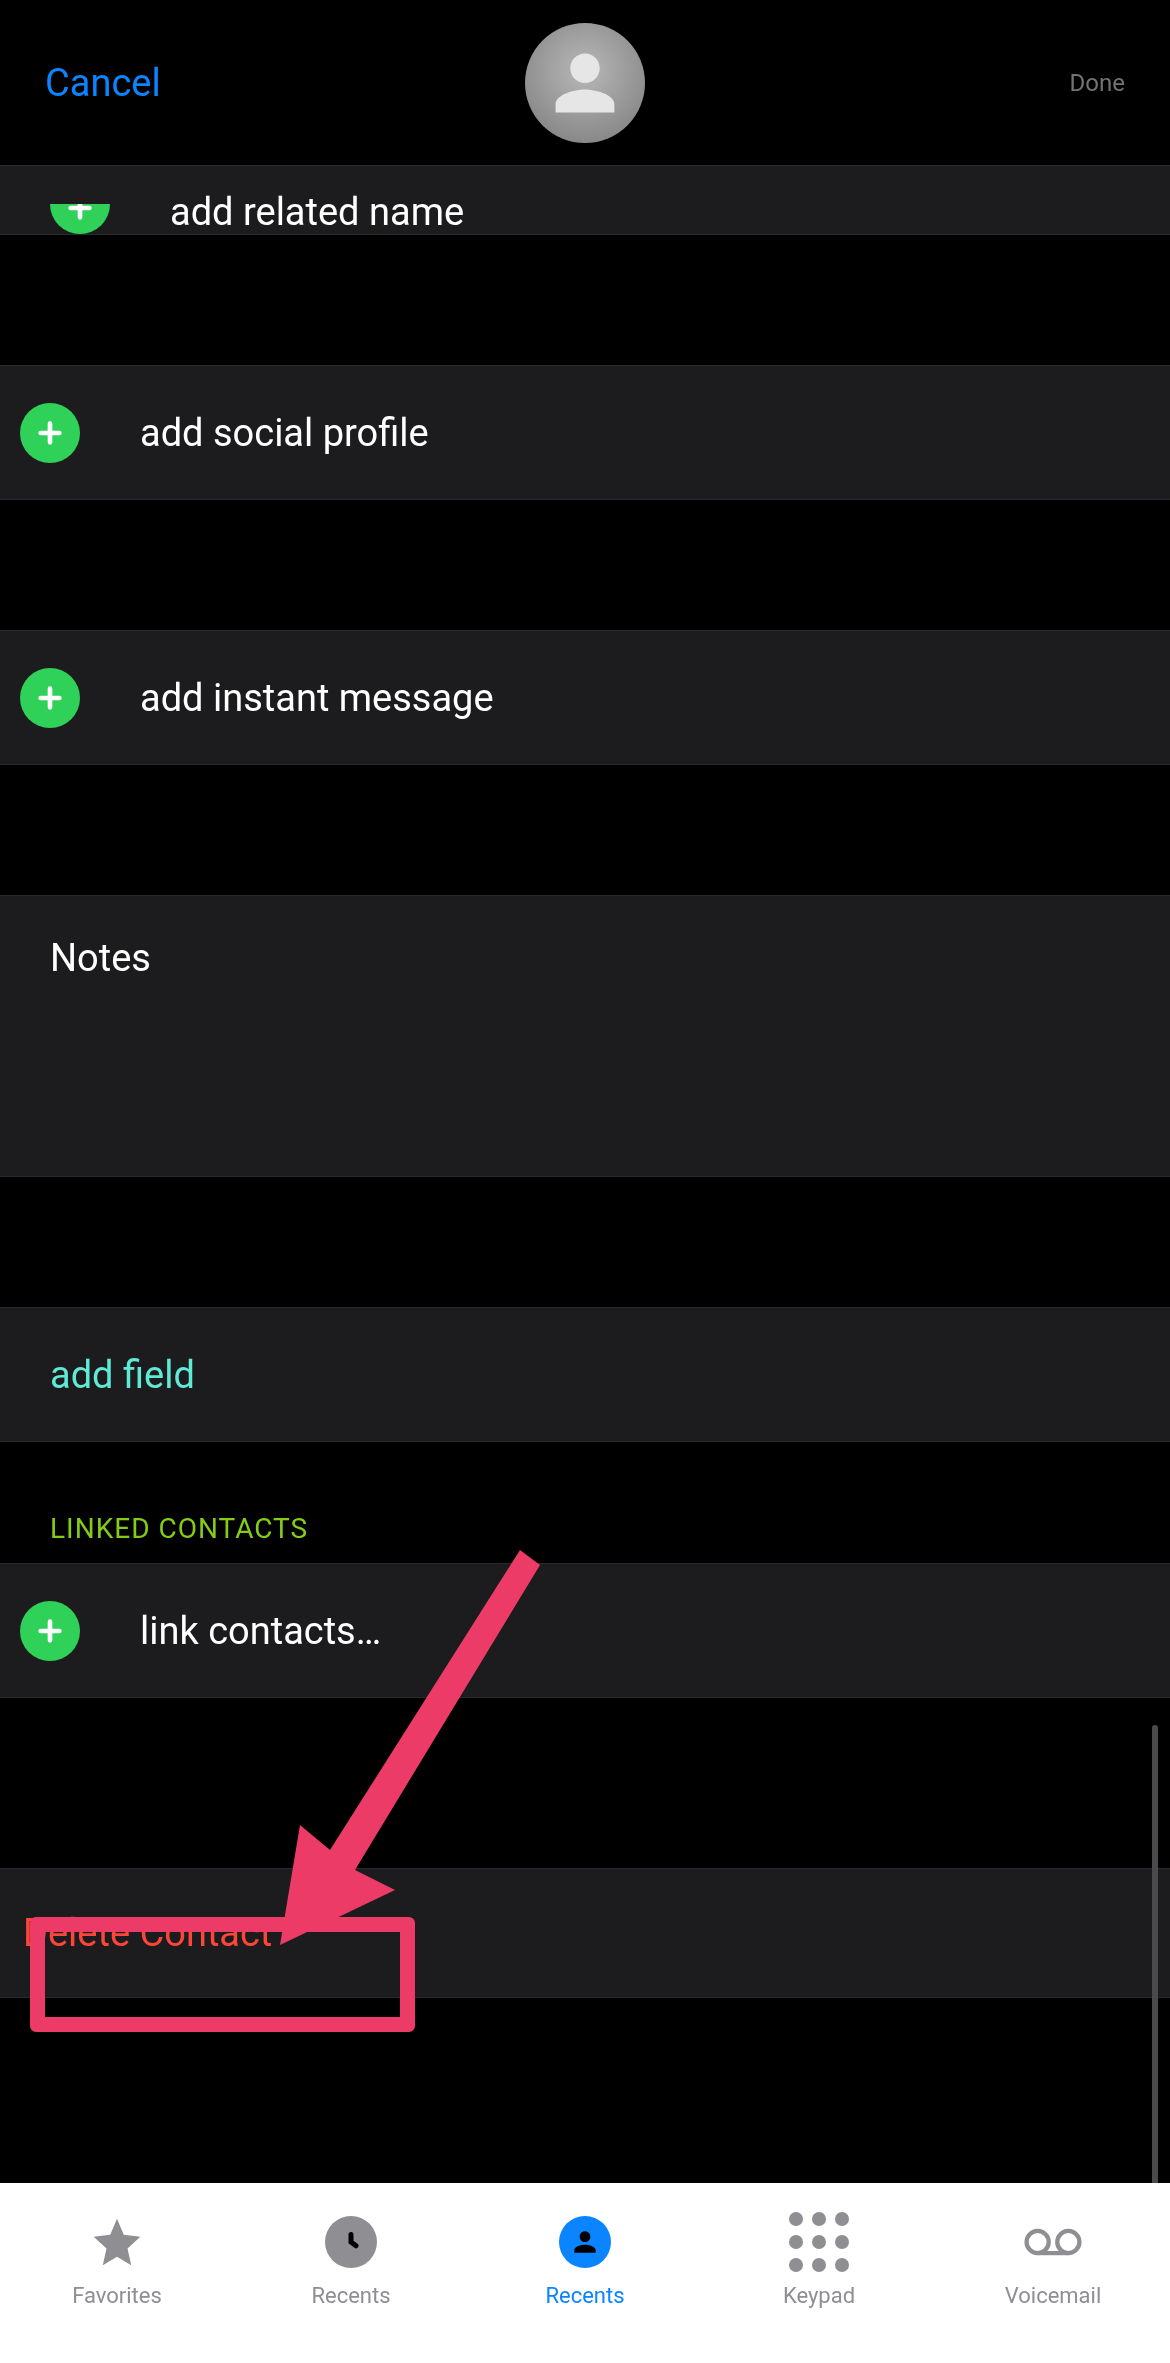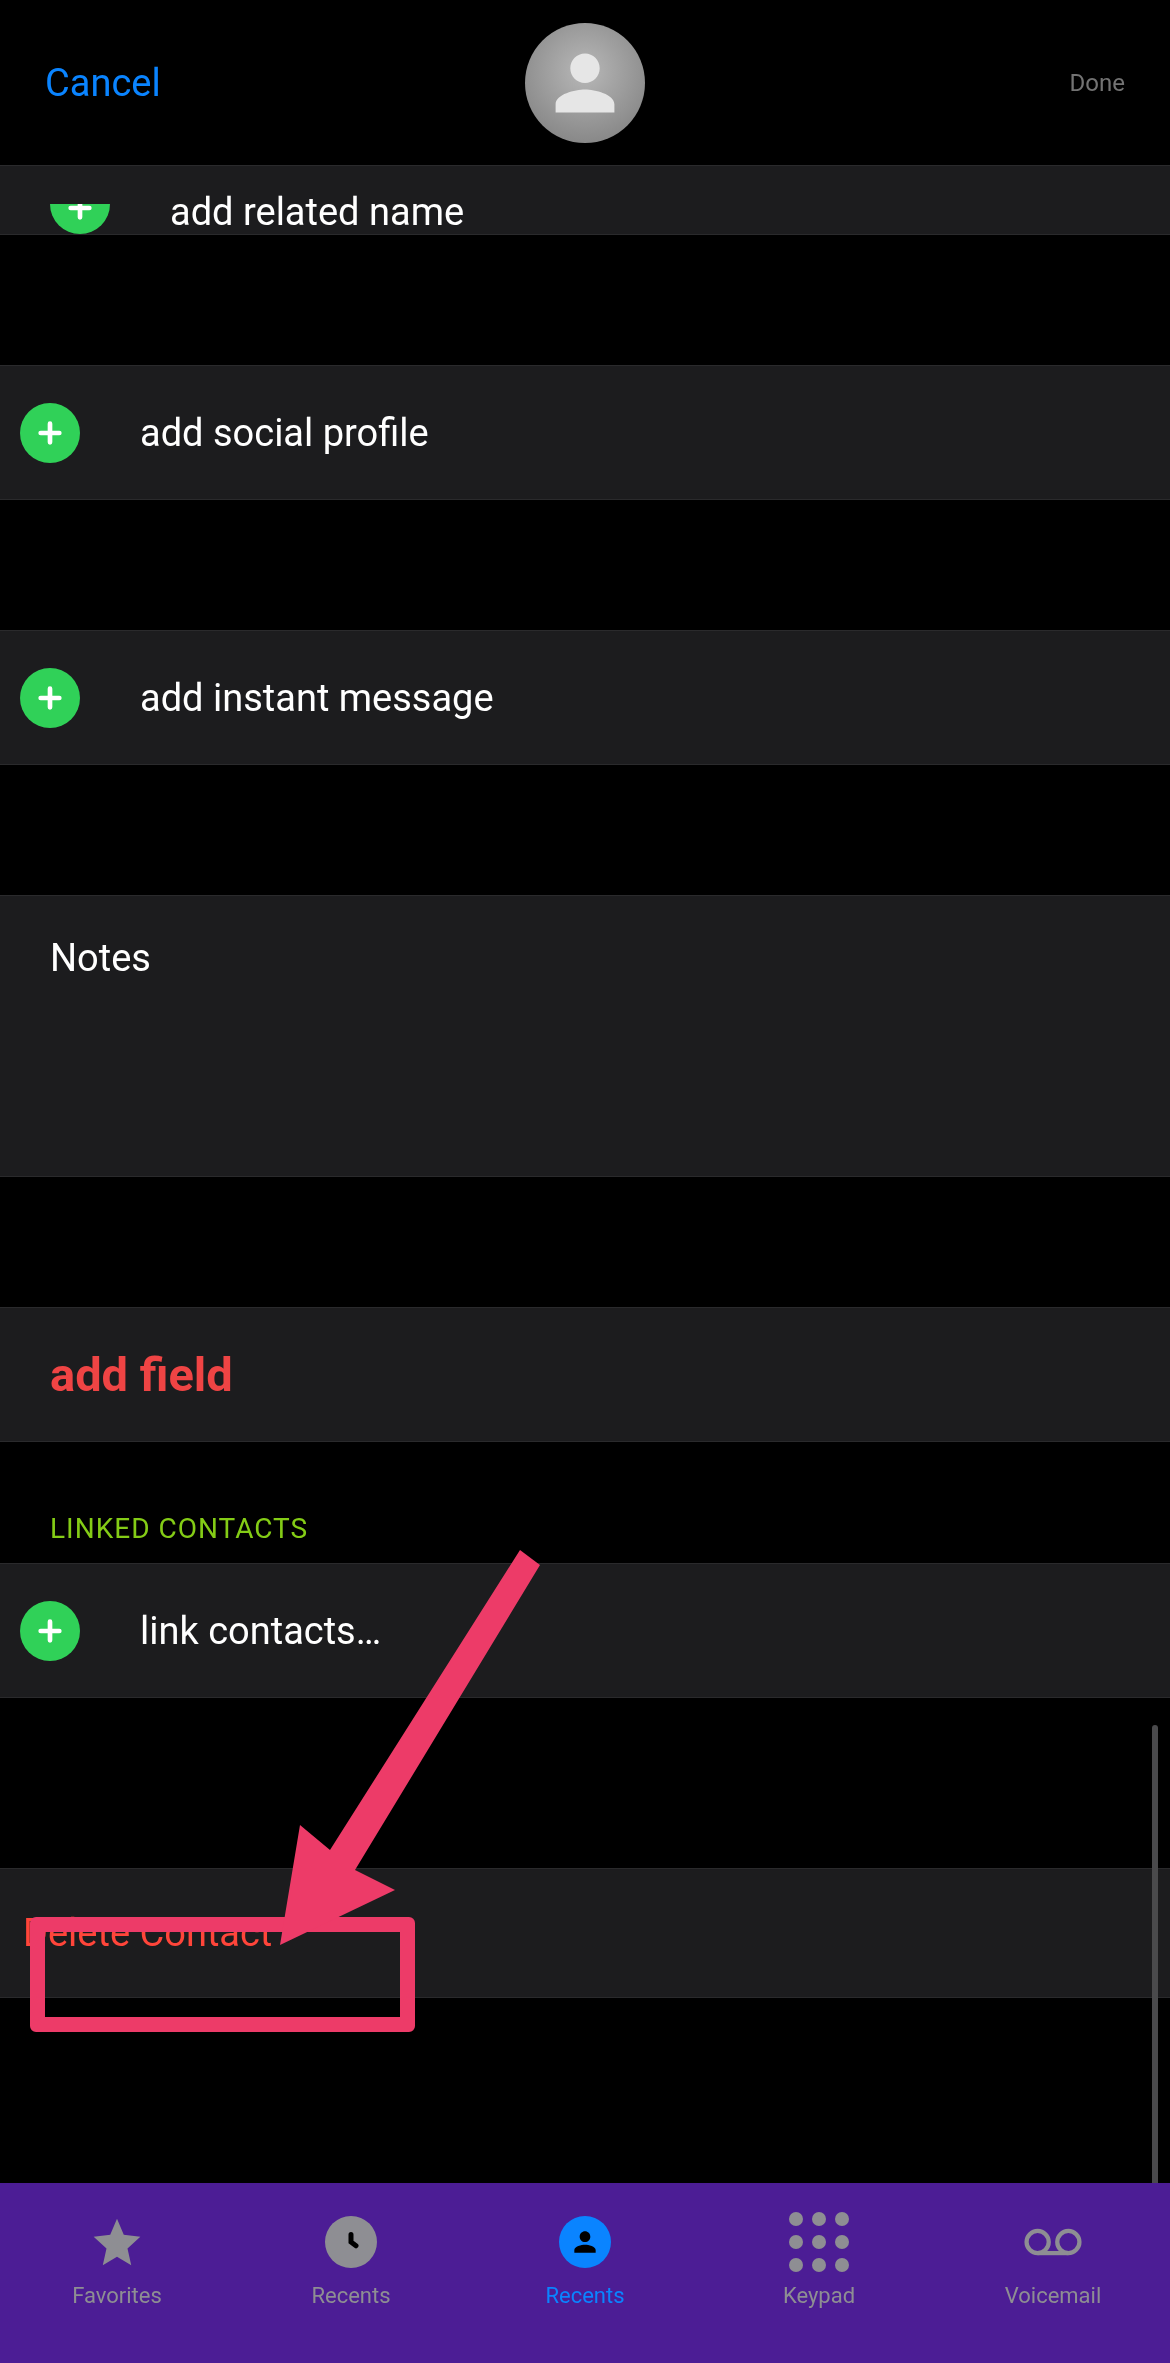--- a/index.html
+++ b/index.html
@@ -78,21 +78,21 @@
     .notes-label { font-size: 38px; color: #fff; }
     .link-row {
       background: #1c1c1e;
       display: flex;
       align-items: center;
       padding: 0 50px;
       height: 135px;
       border-top: 1px solid #2a2a2c;
       border-bottom: 1px solid #2a2a2c;
     }
-    .link-label { font-size: 47px; color: #ef4444; font-weight: bold; }
+    .link-label { font-size: 38px; color: #5eead4; }
     .section-header {
       font-size: 28px;
       color: #84cc16;
       letter-spacing: 1px;
       padding: 70px 50px 18px 50px;
     }
     .delete-row {
       background: #1c1c1e;
       display: flex;
       align-items: center;
@@ -121,21 +121,21 @@
       height: 580px;
       background: #4a4a4c;
       border-radius: 3px;
     }
     .tabbar {
       position: absolute;
       bottom: 0;
       left: 0;
       right: 0;
       height: 180px;
-      background: #4c1d95;
+      background: #ffffff;
       display: flex;
       justify-content: flex-end;
       align-items: flex-start;
       padding-top: 30px;
     }
     .tab {
       display: flex;
       flex-direction: column;
       align-items: center;
       gap: 12px;

